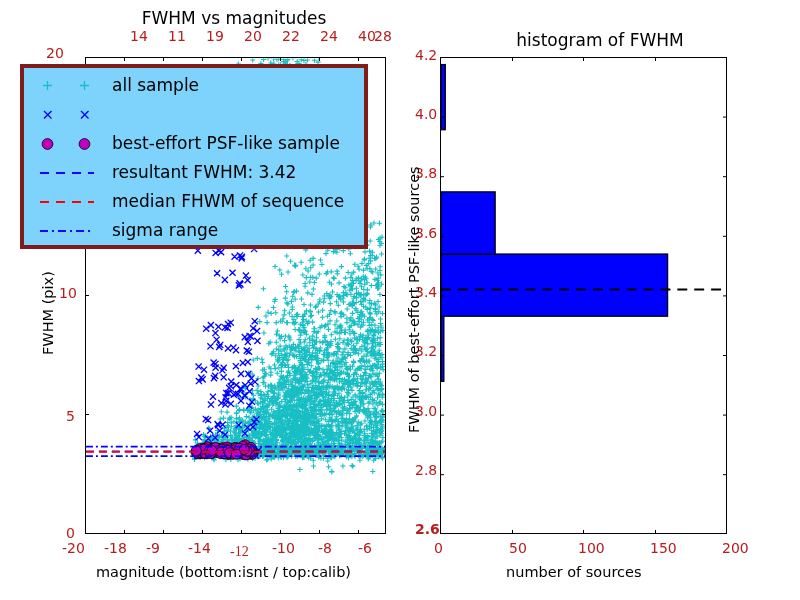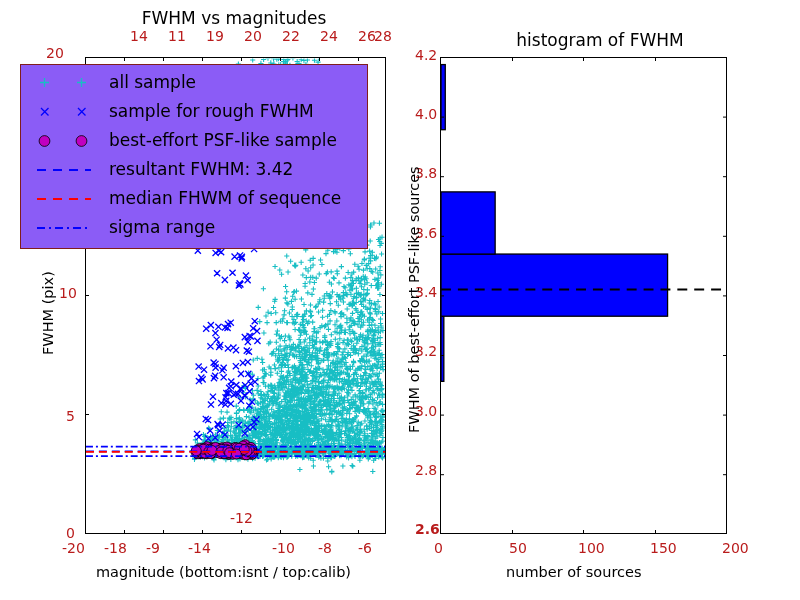--- a/index.html
+++ b/index.html
@@ -11,58 +11,58 @@
   .plotarea{position:absolute;left:0;top:0;width:100%;height:100%;overflow:hidden;}
 
   .title{position:absolute;text-align:center;font-size:17px;color:#000;white-space:nowrap;}
   .axlabel{position:absolute;font-size:14.5px;color:#000;white-space:nowrap;}
   .ticklbl{position:absolute;font-size:14px;color:#b91c1c;white-space:nowrap;}
   .vertlbl{transform-origin:0 0;}
 
   svg{position:absolute;left:0;top:0;overflow:visible;}
 
   
-  .legend{position:absolute;box-sizing:border-box;border:1px solid #7f1d1d;background:#8b5cf6;z-index:40;}
+  .legend{position:absolute;box-sizing:border-box;border:4px solid #7f1d1d;background:#7dd3fc;z-index:40;}
   .legrow{position:relative;height:29px;display:flex;align-items:center;}
   .legmark{width:82px;height:29px;position:relative;flex:0 0 82px;}
   .legtxt{font-size:17px;color:#000;white-space:nowrap;line-height:1;}
 </style>
 </head>
 <body>
 
 <div id="fig">
 
   <div>
 
     <div class="title" style="left:78px;top:8px;width:312px;">FWHM vs magnitudes</div>
 
     <div>
       <div class="ticklbl" style="left:130px;top:28px;">14</div>
       <div class="ticklbl" style="left:168px;top:28px;">11</div>
       <div class="ticklbl" style="left:206px;top:28px;">19</div>
       <div class="ticklbl" style="left:244px;top:28px;">20</div>
       <div class="ticklbl" style="left:282px;top:28px;">22</div>
       <div class="ticklbl" style="left:320px;top:28px;">24</div>
-      <div class="ticklbl" style="left:358px;top:28px;">26</div>
+      <div class="ticklbl" style="left:358px;top:28px;">40</div>
       <div class="ticklbl" style="left:374px;top:28px;">28</div>
     </div>
 
     <div>
       <div class="ticklbl" style="left:46px;top:45px;">20</div>
       <div class="ticklbl" style="left:59px;top:285px;">10</div>
       <div class="ticklbl" style="left:66px;top:408px;">5</div>
       <div class="ticklbl" style="left:66px;top:525px;">0</div>
     </div>
 
     <div>
       <div class="ticklbl" style="left:62px;top:540px;">-20</div>
       <div class="ticklbl" style="left:104px;top:540px;">-18</div>
       <div class="ticklbl" style="left:146px;top:540px;">-9</div>
       <div class="ticklbl" style="left:188px;top:540px;">-14</div>
-      <div class="ticklbl" style="left:230px;top:510px;">-12</div>
+      <div class="ticklbl" style="left:230px;top:544px;font-family:Liberation Serif, serif;">-12</div>
       <div class="ticklbl" style="left:272px;top:540px;">-10</div>
       <div class="ticklbl" style="left:318px;top:540px;">-8</div>
       <div class="ticklbl" style="left:358px;top:540px;">-6</div>
     </div>
 
     <div class="axlabel" style="left:96px;top:564px;">magnitude (bottom:isnt / top:calib)</div>
 
     <div class="axlabel vertlbl" style="left:40px;top:355px;transform:rotate(-90deg);">FWHM (pix)</div>
 
     <div class="axes" style="left:85px;top:57px;width:301px;height:477px;">
@@ -341,21 +341,20 @@
 
       <div class="legrow">
         <div class="legmark">
           <svg width="82" height="29">
             <g stroke="#0000ff" stroke-width="1.3" fill="none">
               <path d="M14 11 l7.5 7.5 M21.5 11 l-7.5 7.5"></path>
               <path d="M51 11 l7.5 7.5 M58.5 11 l-7.5 7.5"></path>
             </g>
           </svg>
         </div>
-        <span class="legtxt">sample for rough FWHM</span>
       </div>
 
       <div class="legrow">
         <div class="legmark">
           <svg width="82" height="29">
             <g fill="#c000c0" stroke="#000000" stroke-width="0.8">
               <circle cx="17.5" cy="15" r="5.4"></circle>
               <circle cx="54.5" cy="15" r="5.4"></circle>
             </g>
           </svg>

